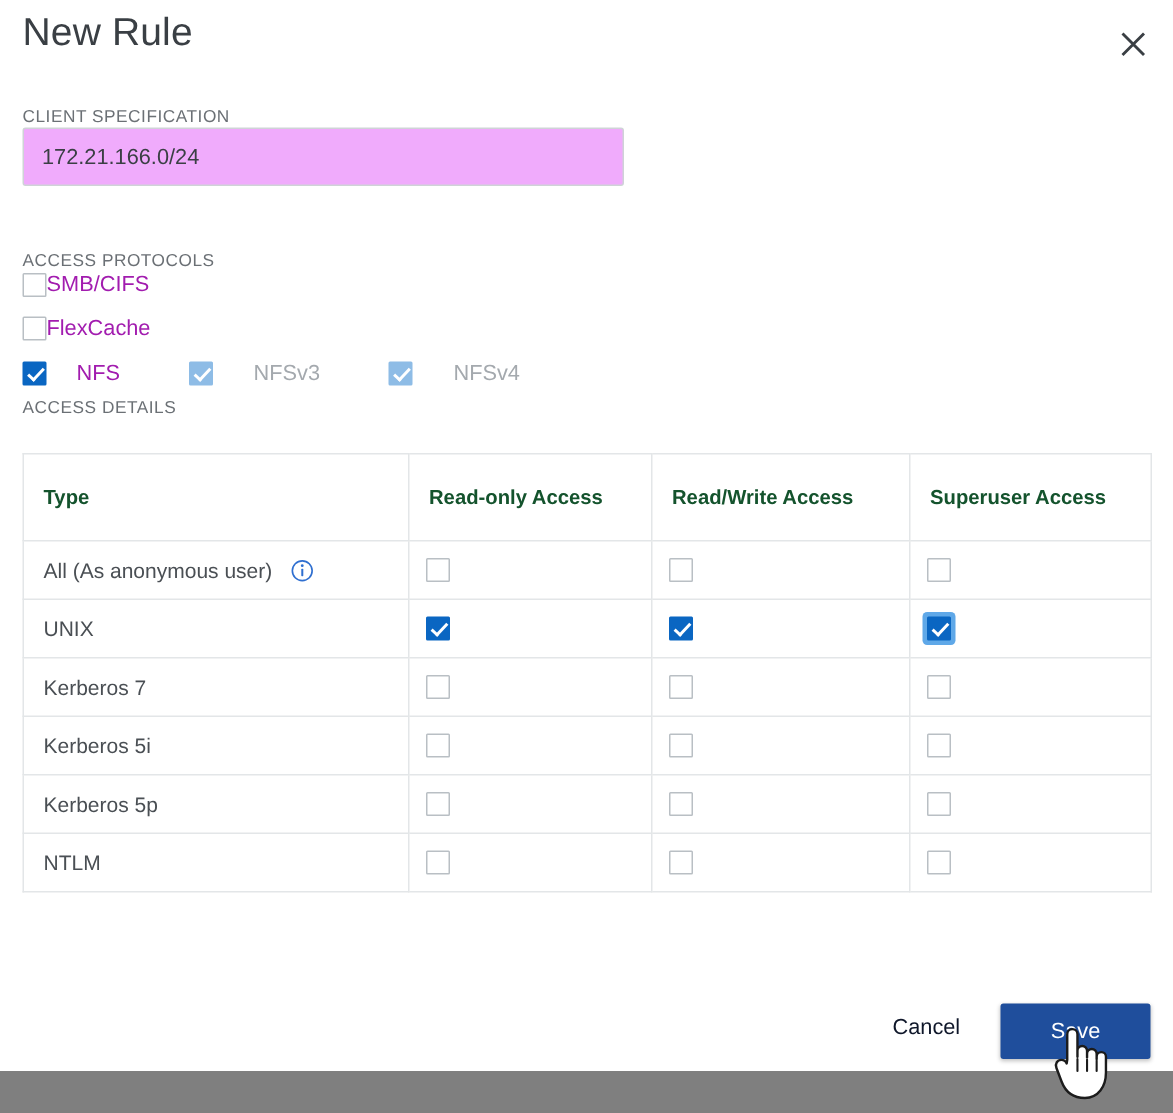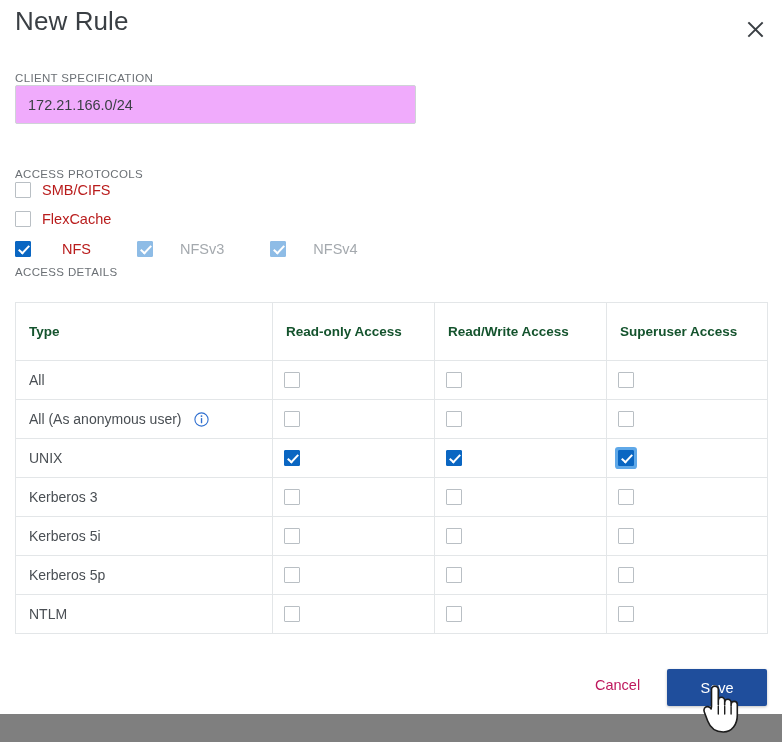--- a/index.html
+++ b/index.html
@@ -143,23 +143,23 @@
     left: 15px;
     display: flex;
     align-items: center;
     height: 18px;
   }
   #proto-smb { top: 181px; }
   #proto-flex { top: 210px; align-items: center; }
   #proto-nfs-row { top: 240px; gap: 20px; }
 
   .proto-label {
-    margin-left: 11px;
+    margin-left: 0;
     font-size: 14.5px;
-    color: #b91c1c;
+    color: #a21caf;
     white-space: nowrap;
   }
   .proto-label.muted { color: #a4a9ae; }
 
   .proto-sub {
     display: flex;
     align-items: center;
     margin-left: 26px;
   }
   .proto-sub .proto-label { margin-left: 27px; }
@@ -219,21 +219,21 @@
     cursor: pointer;
   }
   .info-icon svg { display: block; }
 
   
   .cancel-link {
     position: absolute;
     left: 595px;
     top: 677px;
     font-size: 14.5px;
-    color: #be185d;
+    color: #0f172a;
     cursor: pointer;
     text-decoration: none;
   }
   .save-btn {
     position: absolute;
     left: 667px;
     top: 669px;
     width: 100px;
     height: 37px;
     background: #1f4e9c;
@@ -313,42 +313,20 @@
       <tr>
         <th>Type</th>
         <th>Read-only Access</th>
         <th>Read/Write Access</th>
         <th>Superuser Access</th>
       </tr>
     </thead>
 
     <tbody>
 
-      <tr>
-        <td class="type-cell">
-          <span class="type-inner">
-              <span>All</span>
-            </span>
-        </td>
-        <td>
-            <span class="cb-cell-inner">
-              <span class="cb"></span>
-            </span>
-          </td>
-        <td>
-            <span class="cb-cell-inner">
-              <span class="cb"></span>
-            </span>
-          </td>
-        <td>
-            <span class="cb-cell-inner">
-              <span class="cb"></span>
-            </span>
-          </td>
-      </tr>
 
       <tr>
         <td class="type-cell">
           <span class="type-inner">
             <span>All (As anonymous user)</span>
             <span class="info-icon">
               <svg width="15" height="15" viewBox="0 0 15 15" aria-hidden="true">
                 <circle cx="7.5" cy="7.5" r="6.6" fill="none" stroke="#2f6fd0" stroke-width="1.1"></circle>
                 <circle cx="7.5" cy="4.1" r="0.95" fill="#2f6fd0"></circle>
                 <rect x="6.85" y="6.1" width="1.35" height="5.1" rx="0.5" fill="#2f6fd0"></rect>
@@ -392,21 +370,21 @@
         <td>
             <span class="cb-cell-inner">
               <span class="cb checked focused"></span>
             </span>
           </td>
       </tr>
 
       <tr>
         <td class="type-cell">
           <span class="type-inner">
-              <span>Kerberos 3</span>
+              <span>Kerberos 7</span>
             </span>
         </td>
         <td>
             <span class="cb-cell-inner">
               <span class="cb"></span>
             </span>
           </td>
         <td>
             <span class="cb-cell-inner">
               <span class="cb"></span>

